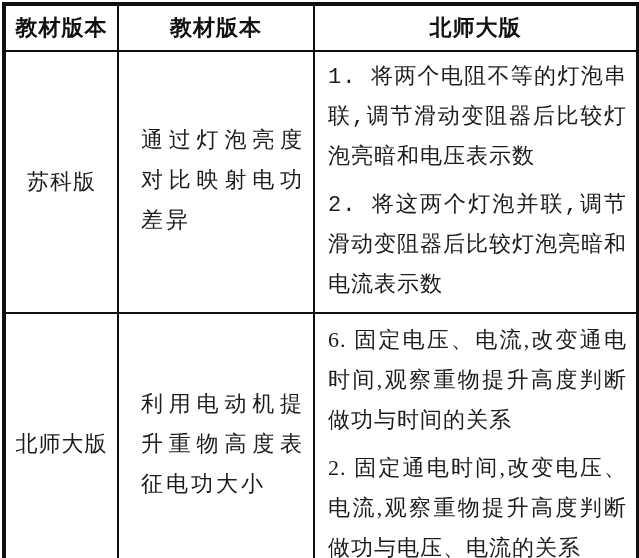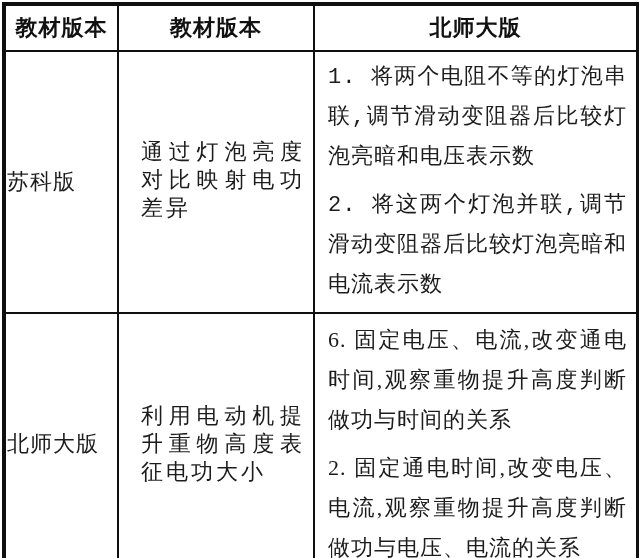--- a/index.html
+++ b/index.html
@@ -42,27 +42,27 @@
     font-size: 22px;
     height: 47px;
     text-align: center;
     letter-spacing: 1px;
     color: #111111;
   }
   col.c1 { width: 114px; }
   col.c2 { width: 196px; }
   col.c3 { width: 324px; }
   td.version {
-    text-align: left;
+    text-align: center;
     font-size: 22px;
     letter-spacing: 1px;
   }
   td.principle {
     font-size: 22px;
-    line-height: 28px;
+    line-height: 40px;
     padding: 0 8px 0 22px;
     text-align: justify;
     text-justify: inter-character;
     letter-spacing: 3px;
     border-radius: 17px;
   }
   td.steps {
     font-size: 22px;
     line-height: 40px;
     padding: 6px 9px 6px 13px;

